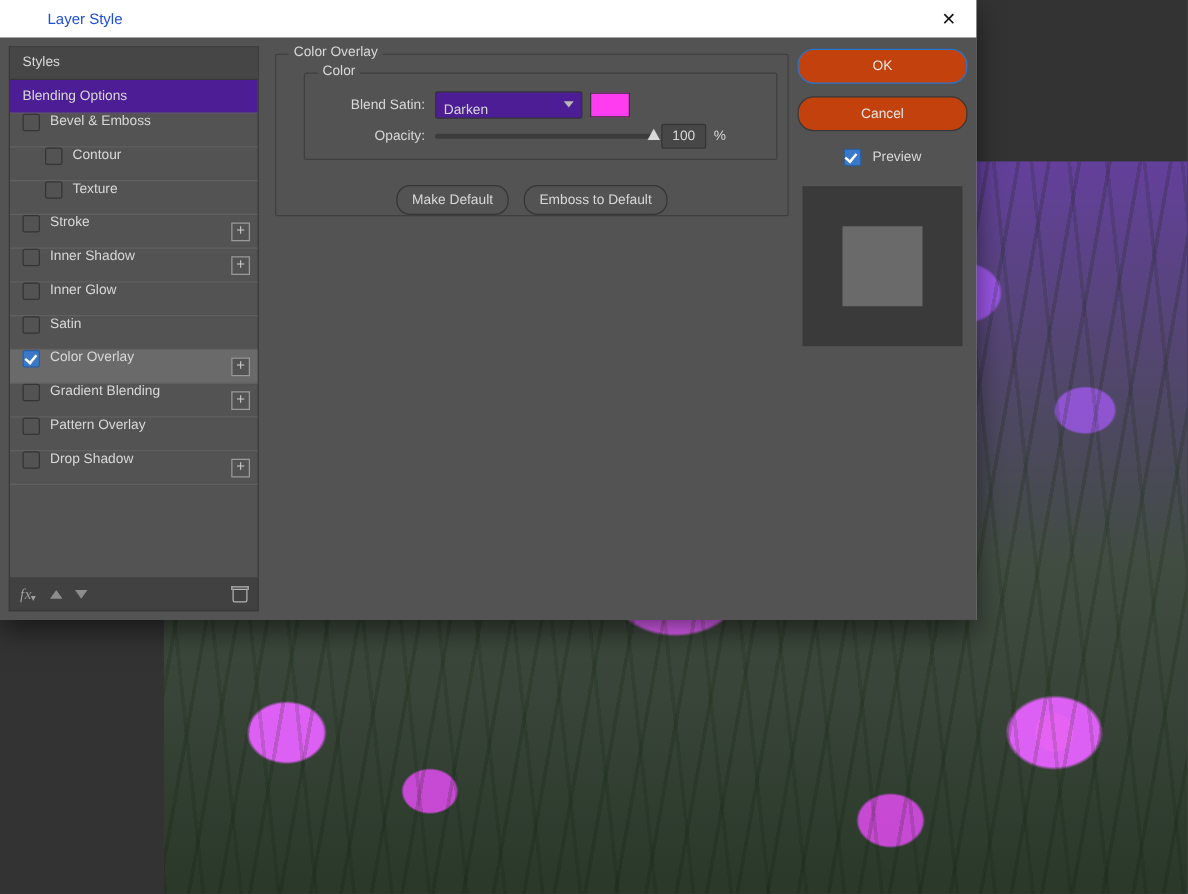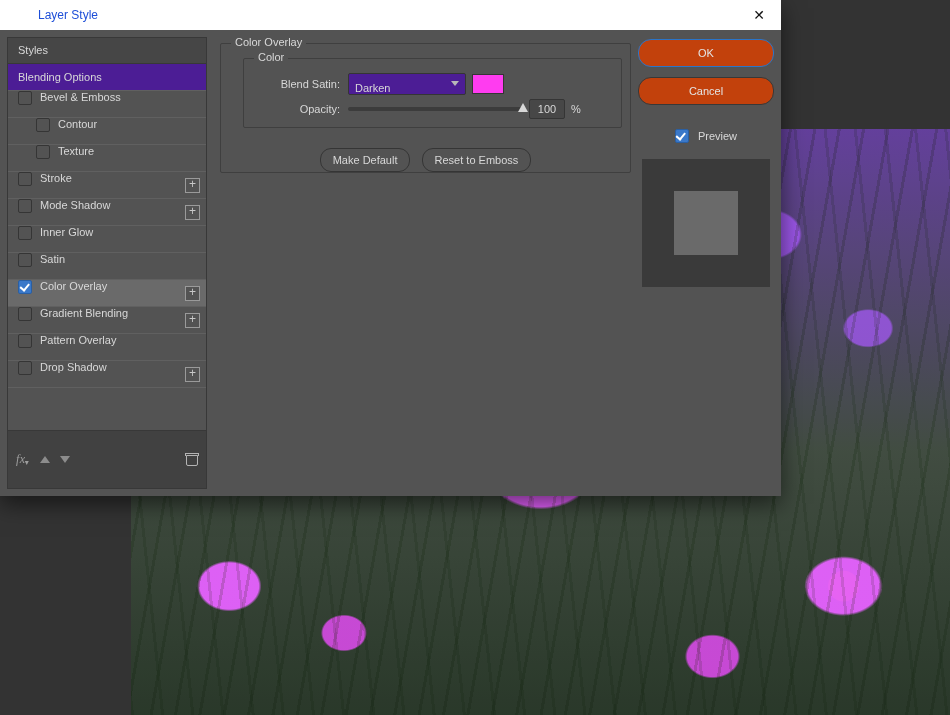--- a/index.html
+++ b/index.html
@@ -43,21 +43,21 @@
   .styles-list{flex:1;background:#535353;border:1px solid #383838;position:relative;}
   .hdr{height:25px;line-height:25px;padding-left:10px;background:#464646;border-bottom:1px solid #383838;}
   .blendopt{height:26px;line-height:26px;padding-left:10px;background:#4c1d95;border-bottom:1px solid #606060;}
   .row{height:26px;display:flex;padding-left:10px;border-bottom:1px solid #606060;position:relative;}
   .row.sub{padding-left:28px;}
   .row.on{background:#6a6a6a;}
   .chk{width:12px;height:12px;border:1px solid #353535;background:#535353;margin-right:8px;display:flex;align-items:center;justify-content:center;border-radius:2px;flex-shrink:0;}
   .chk.checked{background:#3a78c9;border-color:#2a5fa3;}
   .chk.checked::after{content:"";width:7px;height:4px;border-left:2px solid #fff;border-bottom:2px solid #fff;transform:rotate(-50deg) translateY(-1px);}
   .row .plus{position:absolute;right:6px;top:6px;width:13px;height:13px;border:1px solid #9a9a9a;color:#c8c8c8;font-size:12px;line-height:11px;text-align:center;background:#535353;}
-  .list-footer{height:25px;background:#414141;border:1px solid #383838;border-top:none;display:flex;align-items:center;padding:16px 8px;gap:10px;color:#9e9e9e;}
+  .list-footer{height:25px;background:#414141;border:1px solid #383838;border-top:none;display:flex;align-items:center;padding:0 8px;gap:10px;color:#9e9e9e;}
   .list-footer .spacer{flex:1;}
   .fx{font-style:italic;font-family:"Segoe UI",Tahoma;font-size:12px;letter-spacing:.5px;}
   .fx .dot{font-style:normal;font-size:8px;position:relative;top:2px;left:-1px;}
   .arrow-up,.arrow-down{width:0;height:0;border-left:5px solid transparent;border-right:5px solid transparent;}
   .arrow-up{border-bottom:7px solid #8c8c8c;}
   .arrow-down{border-top:7px solid #8c8c8c;}
   .trash{width:12px;height:13px;position:relative;}
   .trash::before{content:"";position:absolute;left:0;top:2px;right:0;bottom:0;border:1px solid #b4b4b4;border-radius:0 0 2px 2px;}
   .trash::after{content:"";position:absolute;left:-1px;right:-1px;top:0;height:2px;border:1px solid #b4b4b4;border-bottom:none;}
 
@@ -75,21 +75,21 @@
   .slider-track{width:175px;height:4px;background:#3c3c3c;position:relative;border-radius:2px;margin-right:6px;}
   .slider-thumb{position:absolute;right:-5px;top:-4px;width:0;height:0;border-left:5px solid transparent;border-right:5px solid transparent;border-bottom:9px solid #d8d8d8;}
   .numbox{width:34px;height:18px;background:#474747;border:1px solid #353535;border-radius:2px;text-align:center;line-height:18px;margin-right:6px;}
   .btn-sm{height:22px;padding:0 12px;border:1px solid #353535;border-radius:11px;background:#535353;display:inline-flex;align-items:center;justify-content:center;margin:0 4px;}
   .defaults{position:absolute;left:0;right:0;top:104px;text-align:center;}
 
   
   .right{width:136px;display:flex;flex-direction:column;align-items:stretch;gap:10px;padding-top:2px;}
   .mainbtn{height:26px;border:1px solid #383838;border-radius:13px;background:#c2410c;display:flex;align-items:center;justify-content:center;color:#e4e4e4;}
   .mainbtn.primary{border-color:#2a75c9;}
-  .preview-row{display:flex;align-items:center;justify-content:center;gap:1px;margin-top:14px;}
+  .preview-row{display:flex;align-items:center;justify-content:center;gap:1px;margin-top:4px;}
   .preview-box{margin-top:6px;width:128px;height:128px;background:#3a3a3a;display:flex;align-items:center;justify-content:center;align-self:center;}
   .preview-box .inner{width:64px;height:64px;background:#6a6a6a;}
 </style>
 </head>
 <body>
 
 <div class="workspace">
   <div class="canvas">
     <div class="field"></div>
   </div>
@@ -119,21 +119,21 @@
                 <span class="chk"></span>
                 <span>Texture</span>
               </div>
               <div class="row">
                 <span class="chk"></span>
                 <span>Stroke</span>
                 <span class="plus">+</span>
               </div>
               <div class="row">
                 <span class="chk"></span>
-                <span>Mode Shadow</span>
+                <span>Inner Shadow</span>
                 <span class="plus">+</span>
               </div>
               <div class="row">
                 <span class="chk"></span>
                 <span>Inner Glow</span>
               </div>
               <div class="row">
                 <span class="chk"></span>
                 <span>Satin</span>
               </div>
@@ -187,21 +187,21 @@
               <div class="slider-track">
                 <div class="slider-thumb"></div>
               </div>
               <div class="numbox">100</div>
               <span>%</span>
             </div>
           </div>
 
           <div class="defaults">
             <span class="btn-sm">Make Default</span>
-            <span class="btn-sm">Reset to Emboss</span>
+            <span class="btn-sm">Emboss to Default</span>
           </div>
         </div>
       </div>
 
       <div class="right">
         <div class="mainbtn primary">OK</div>
         <div class="mainbtn">Cancel</div>
         <div class="preview-row">
           <span class="chk checked"></span>
           <span>Preview</span>

